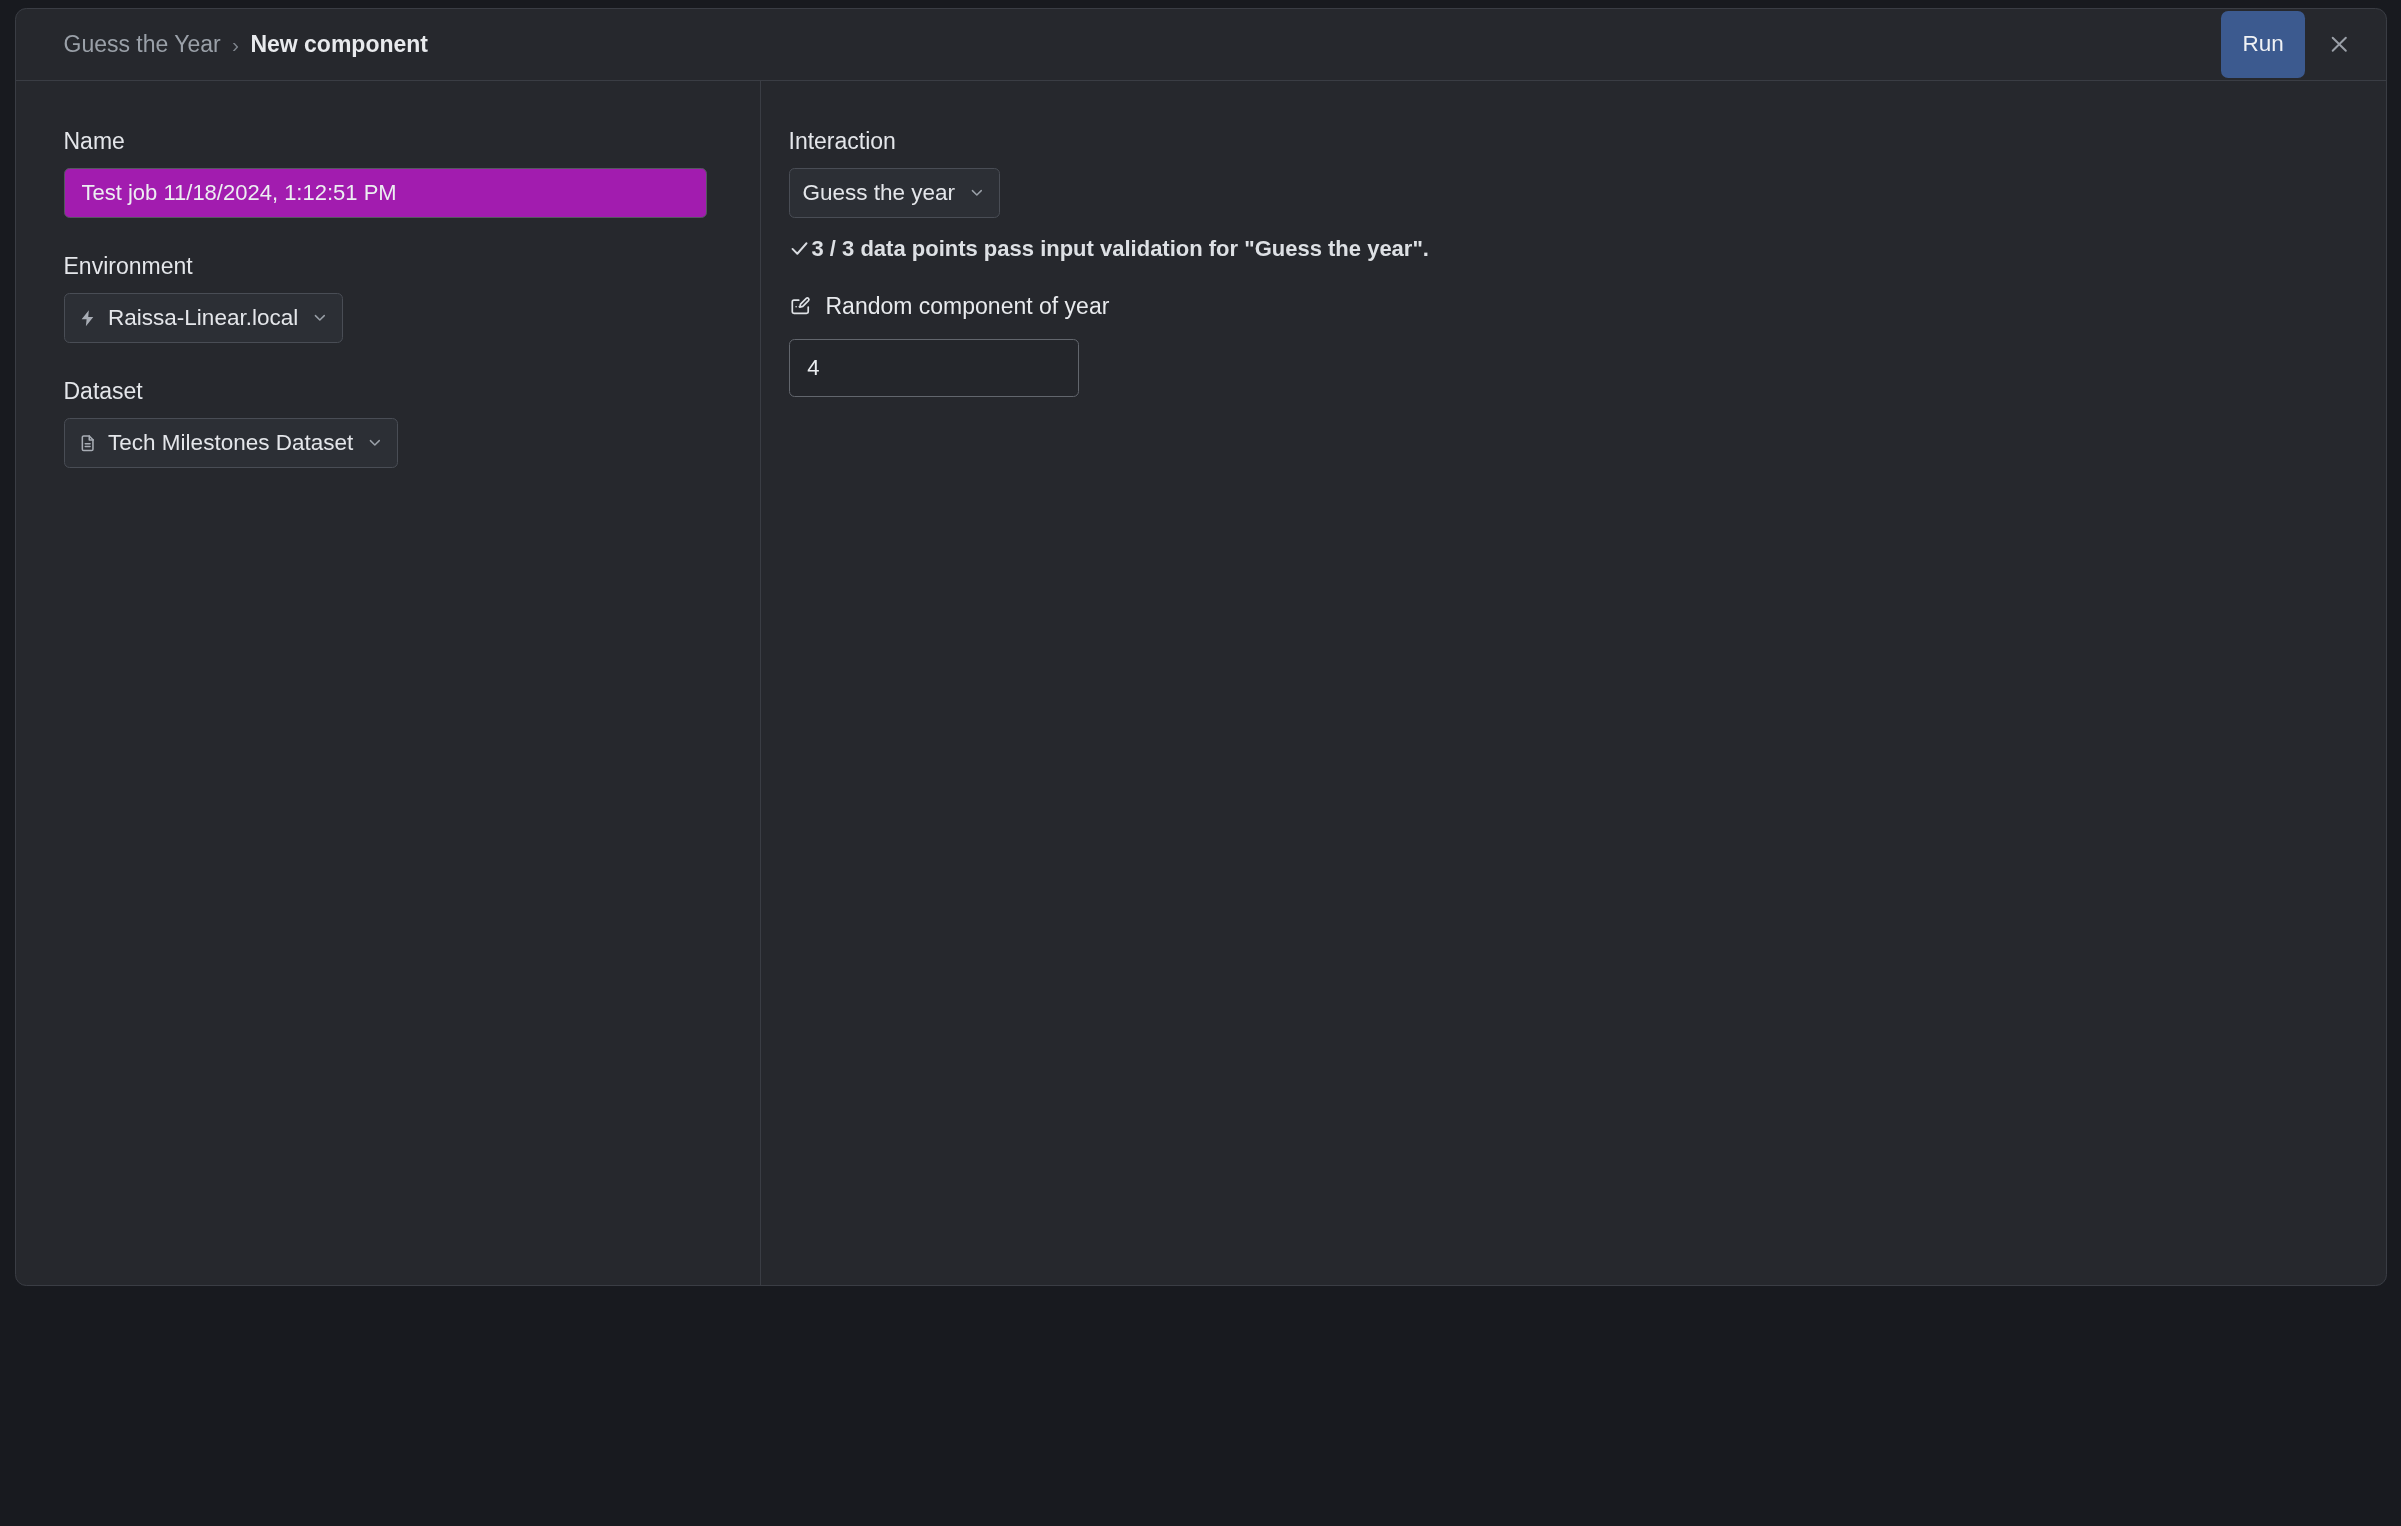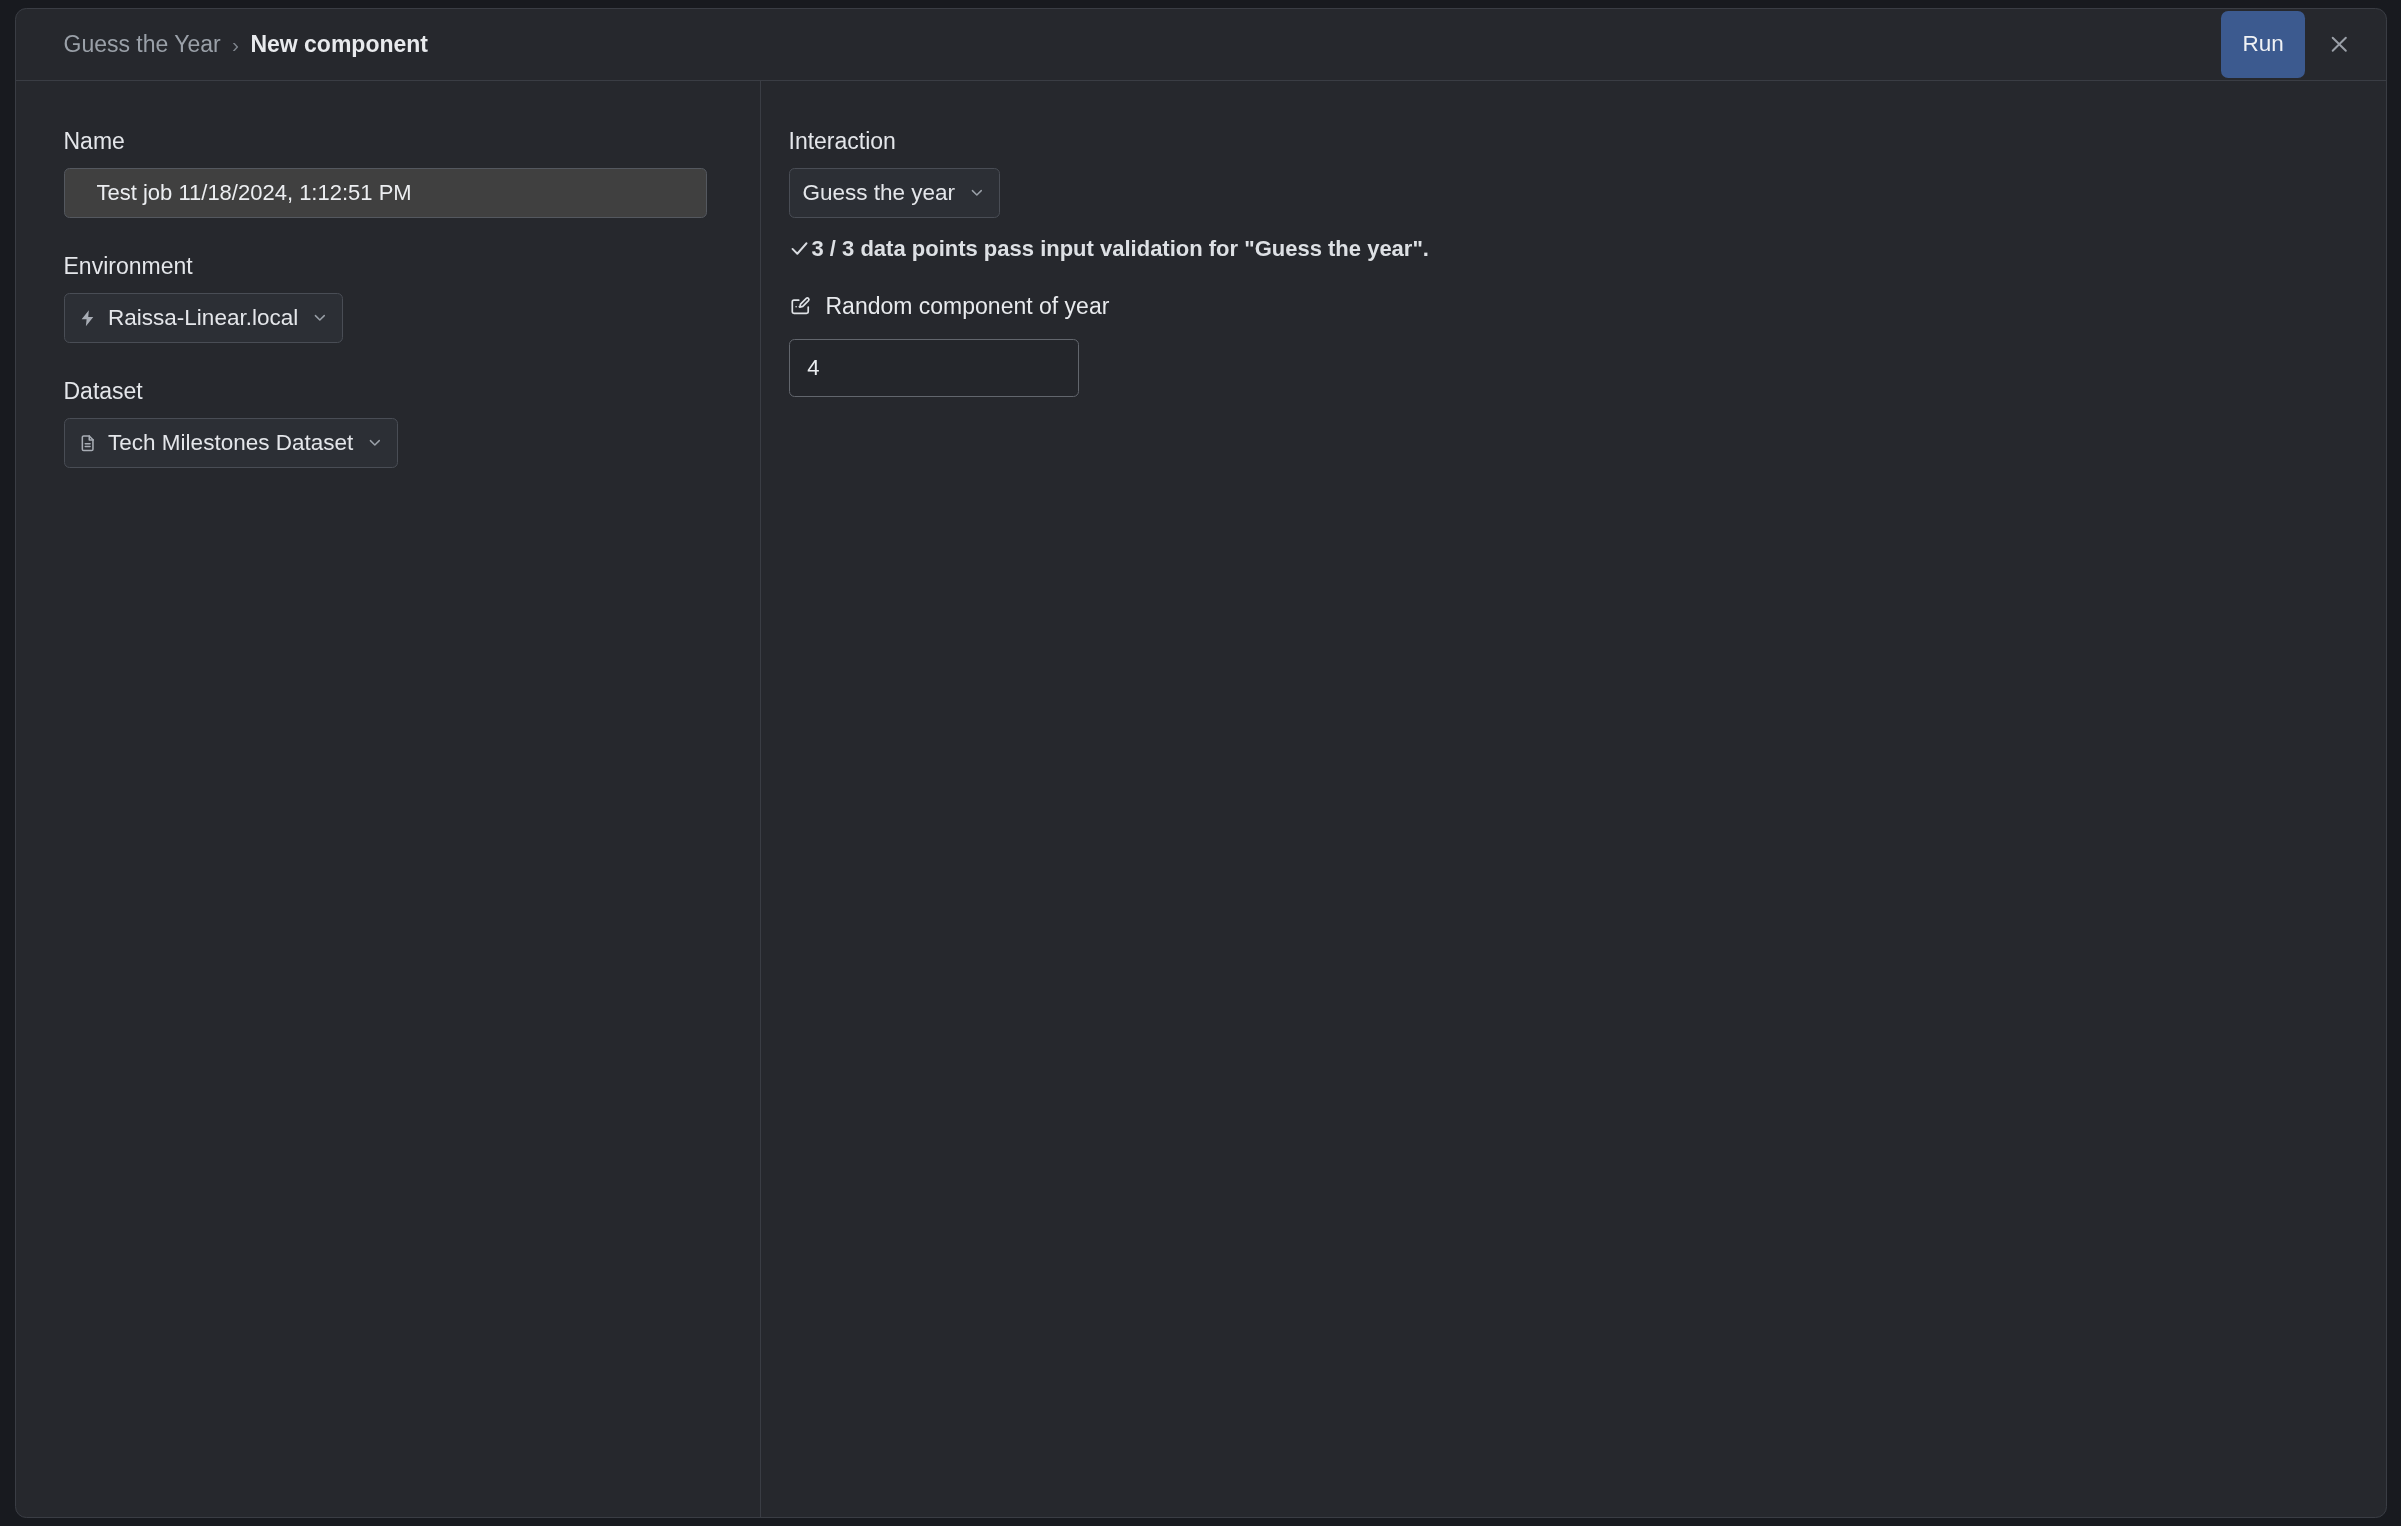--- a/index.html
+++ b/index.html
@@ -10,21 +10,21 @@
     background: #181a1f;
     font-family: "Liberation Sans", sans-serif;
     overflow: hidden;
   }
 
   #app {
     position: absolute;
     left: 14.5px;
     top: 8px;
     width: 2372px;
-    height: 1510px;
+    height: 1278px;
     background: #26282d;
     border: 0.8px solid #3a3d44;
     border-radius: 11.3px;
     overflow: hidden;
     display: flex;
     flex-direction: column;
   }
 
   
   .header {
@@ -109,27 +109,27 @@
     color: #e4e6ea;
     display: block;
     margin-bottom: 13px;
   }
 
   .text-input {
     display: flex;
     align-items: center;
     width: 643px;
     height: 50px;
-    background: #404040;
+    background: #a21caf;
     border: 0.8px solid #54585f;
     border-radius: 5.6px;
     color: #eceef1;
     font-size: 22px;
     font-family: "Liberation Sans", sans-serif;
-    padding: 0 32px;
+    padding: 0 17px;
     outline: none;
   }
 
   .number-input {
     display: flex;
     align-items: center;
     width: 290px;
     height: 58px;
     background: #24262b;
     border: 0.8px solid #62666d;

